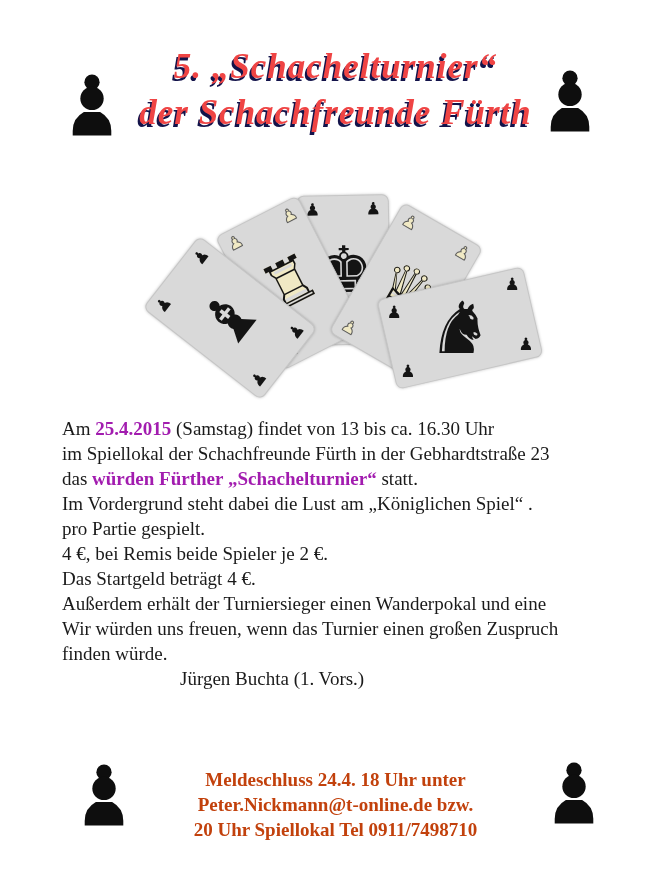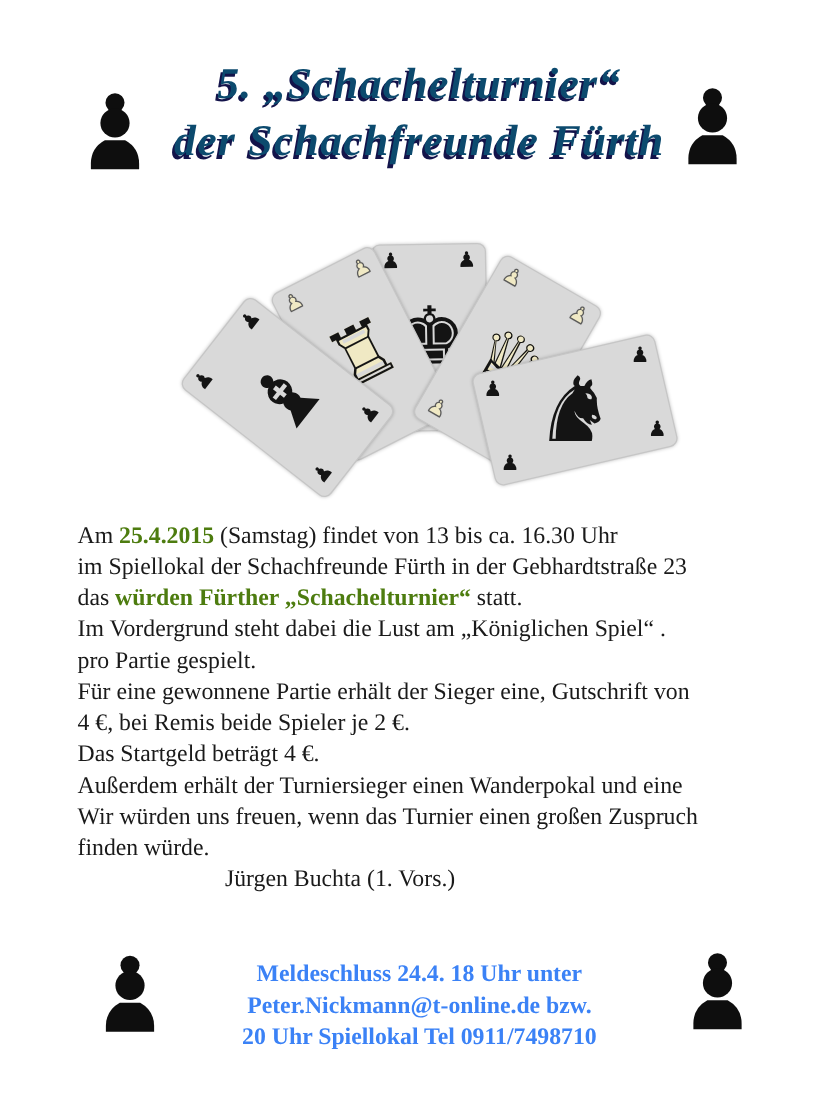--- a/index.html
+++ b/index.html
@@ -14,21 +14,21 @@
   .pawn svg { width:100%; height:100%; }
   .pawn-tl { left:66px;  top:72px; }
   .pawn-tr { left:544px; top:68px; }
   .pawn-bl { left:78px;  top:762px; }
   .pawn-br { left:548px; top:760px; }
 
   
   .title {
     position:absolute; left:0; right:0; top:44px; text-align:center;
     font-style:italic; font-weight:bold; font-size:35px; line-height:46px;
-    color:#0c4a6e; text-shadow:-2px 3px 0 #13134a; letter-spacing:1px;
+    color:#ef4444; text-shadow:-2px 3px 0 #13134a; letter-spacing:1px;
   }
 
   
   .cards { position:absolute; left:0; top:0; width:671px; height:430px; }
   .card {
     position:absolute; width:92px; height:150px;
     background:#d9d9d9; border:1px solid #c6c6c6; border-radius:7px;
     box-shadow:0 0 3px rgba(0,0,0,0.25);
   }
   .c-bishop { left:184px; top:243px; transform:rotate(-52deg); z-index:3; }
@@ -61,27 +61,27 @@
   .c-knight .mark { transform:rotate(-77deg); }
   .c-knight .piece { transform:translateY(-50%) rotate(-77deg) scaleX(-1); font-size:72px; }
 
   
   .bodytext {
     position:absolute; left:62px; top:416px; width:575px;
     font-size:19px; line-height:25px;
   }
   .line { white-space:nowrap; }
   .b { font-weight:normal; }
-  .rb { font-weight:bold; color:#4d7c0f; }
+  .rb { font-weight:bold; color:#a21caf; }
   .signature { padding-left:118px; }
 
   
   .footer {
     position:absolute; left:0; right:0; top:767px; text-align:center;
-    font-weight:bold; color:#3b82f6; font-size:19px; line-height:25px;
+    font-weight:bold; color:#c2410c; font-size:19px; line-height:25px;
   }
 </style>
 </head>
 <body>
 
 <div class="page">
 
   <div class="pawn pawn-tl"><svg viewBox="0 0 100 130" xmlns="http://www.w3.org/2000/svg">
         <g fill="#0e0e0e">
           <circle cx="50" cy="20" r="15"></circle>
@@ -165,21 +165,20 @@
     </div>
 
   </div>
 
   <div class="bodytext">
     <div class="line"><span>Am </span><span class="rb">25.4.2015</span><span> (Samstag) findet </span><span class="b">von 13 bis ca. 16.30 Uhr</span></div>
     <div class="line"><span>im Spiellokal der </span><span class="b">Schachfreunde Fürth</span><span> in der Gebhardtstraße 23</span></div>
     <div class="line"><span>das </span><span class="rb">würden Fürther „Schachelturnier“</span><span> statt.</span></div>
     <div class="line"><span>Im Vordergrund steht dabei die </span><span class="b">Lust am „Königlichen Spiel“</span><span> .</span></div>
     <div class="line"><span class="b">pro Partie</span><span> gespielt.</span></div>
-    <div class="line"><span>Für eine gewonnene Partie erhält der Sieger </span><span class="b">eine, Gutschrift von</span></div>
     <div class="line"><span class="b">4 €, bei Remis beide Spieler je 2 €.</span></div>
     <div class="line"><span class="b">Das Startgeld beträgt 4 €.</span></div>
     <div class="line"><span>Außerdem erhält der Turniersieger einen </span><span class="b">Wanderpokal</span><span> und eine</span></div>
     <div class="line"><span>Wir würden uns freuen, wenn das Turnier einen großen Zuspruch</span></div>
     <div class="line"><span>finden würde.</span></div>
     <div class="line signature"><span>Jürgen Buchta (1. Vors.)</span></div>
   </div>
 
   <div class="footer">
     <div>Meldeschluss 24.4. 18 Uhr unter</div>

